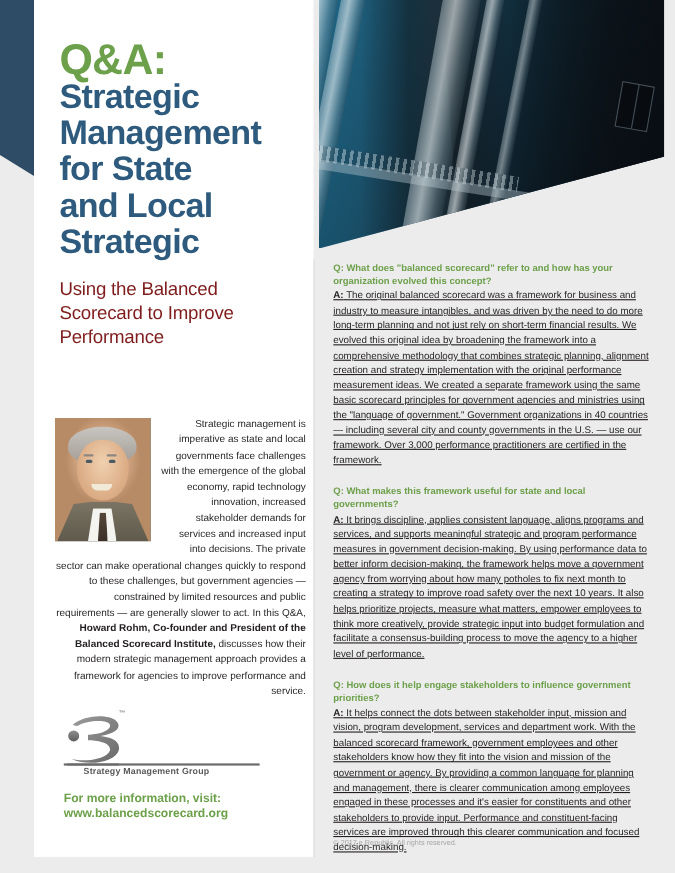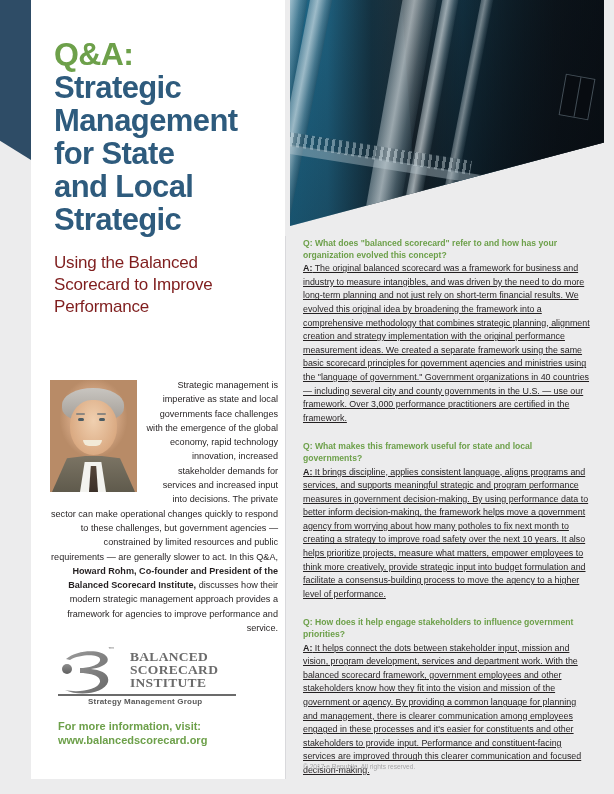--- a/index.html
+++ b/index.html
@@ -78,21 +78,21 @@
 
   
   .col-divider{
     position:absolute;left:285px;top:236px;width:1px;height:543px;
     background:#d9d9dc;
   }
 
   
   .title-block{position:absolute;left:54px;top:38px;width:220px;}
   .t-qa{
-    font-size:32px;line-height:33px;font-weight:bold;color:#6da04a;
+    font-size:39px;line-height:33px;font-weight:bold;color:#6da04a;
     letter-spacing:-0.6px;margin:0;
   }
   .t-main{
     font-size:31px;line-height:33px;font-weight:bold;color:#2e5b7d;
     letter-spacing:-0.6px;margin:0;
   }
   .t-sub{
     margin:16px 0 0 0;font-size:17px;line-height:22px;color:#7f1d1d;
     font-weight:normal;letter-spacing:-0.2px;
   }
@@ -151,21 +151,21 @@
   .logo-text div{
     font-family:"Liberation Serif", serif;
     font-weight:bold;font-size:13.5px;line-height:13.2px;color:#6b6b6b;
     letter-spacing:0.3px;
   }
   .logo-rule{
     position:absolute;left:0;top:46px;width:178px;height:1.6px;background:#6b6b6b;
   }
   .logo-tag{
     position:absolute;left:18px;top:49px;
-    font-size:8px;font-weight:bold;color:#5a5a5a;letter-spacing:0.2px;margin-left:12px;
+    font-size:8px;font-weight:bold;color:#5a5a5a;letter-spacing:0.2px;
   }
   .logo-tm{
     position:absolute;left:50px;top:-2px;font-size:6px;color:#8a8a8a;font-weight:bold;
   }
 
   .moreinfo{
     position:absolute;left:58px;top:719px;width:215px;
     font-size:11px;line-height:14px;font-weight:bold;color:#6da04a;
   }
 
@@ -245,25 +245,20 @@
         <linearGradient id="g2" x1="0" y1="0" x2="0" y2="1">
           <stop offset="0" stop-color="#8d8d8d"></stop>
             <stop offset="1" stop-color="#5f5f5f"></stop>
         </linearGradient>
       </defs>
       <path d="M8 9 C20 -1, 44 -1, 49 7 C53 14, 41 18, 33 19 C42 20, 52 23, 50 32 C47 43, 22 47, 7 40 C20 43, 40 40, 42 32 C43 25, 30 23, 22 23 L22 18 C30 18, 43 15, 42 9 C41 4, 22 4, 12 10 Z" fill="url(#g1)"></path>
       <circle cx="9" cy="19" r="5" fill="url(#g2)"></circle>
       <path d="M3 44 L50 44 L50 46 L3 46 Z" fill="#6b6b6b"></path>
     </svg>
     <div class="logo-tm">™</div>
-    <div class="logo-text">
-      <div>BALANCED</div>
-      <div>SCORECARD</div>
-      <div>INSTITUTE</div>
-    </div>
     <div class="logo-rule"></div>
     <div class="logo-tag">Strategy Management Group</div>
   </div>
 
   <div class="moreinfo">
     <div>For more information, visit:</div>
     <a href="#" style="color:#6da04a;text-decoration:none;">www.balancedscorecard.org</a>
   </div>
 
   <div class="qa">

